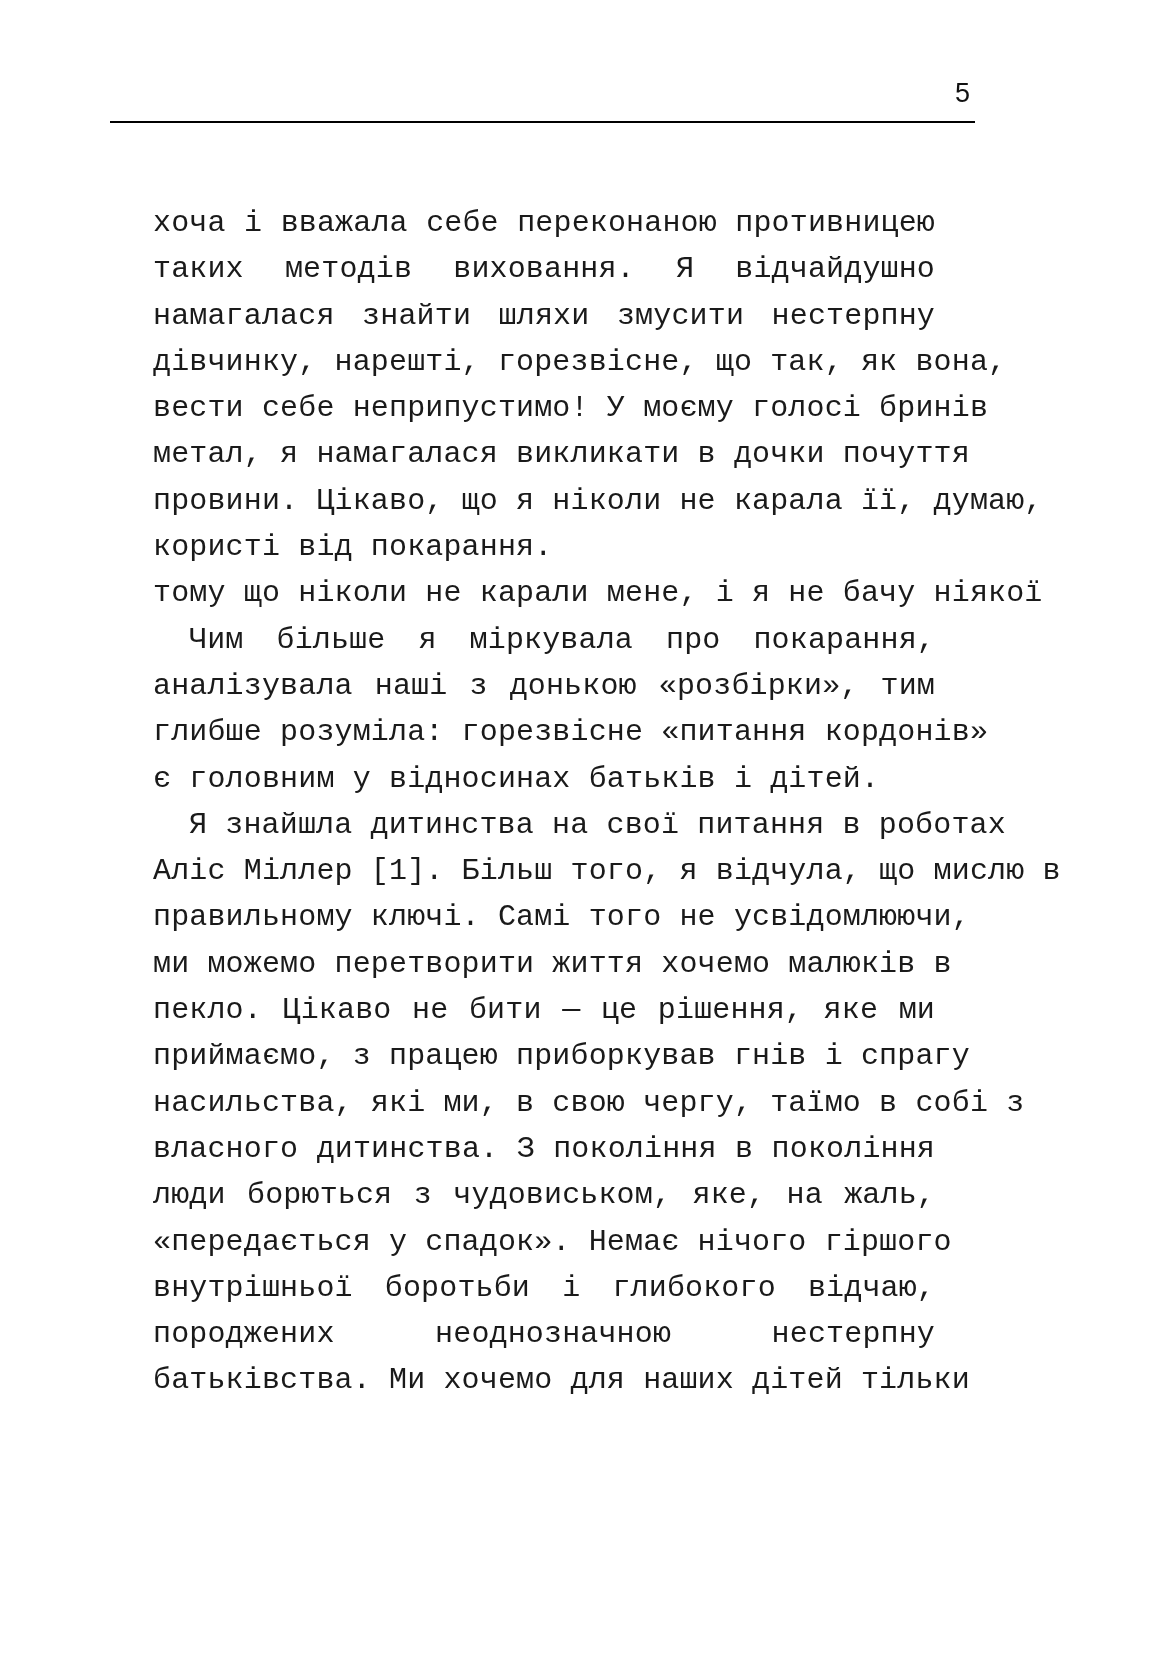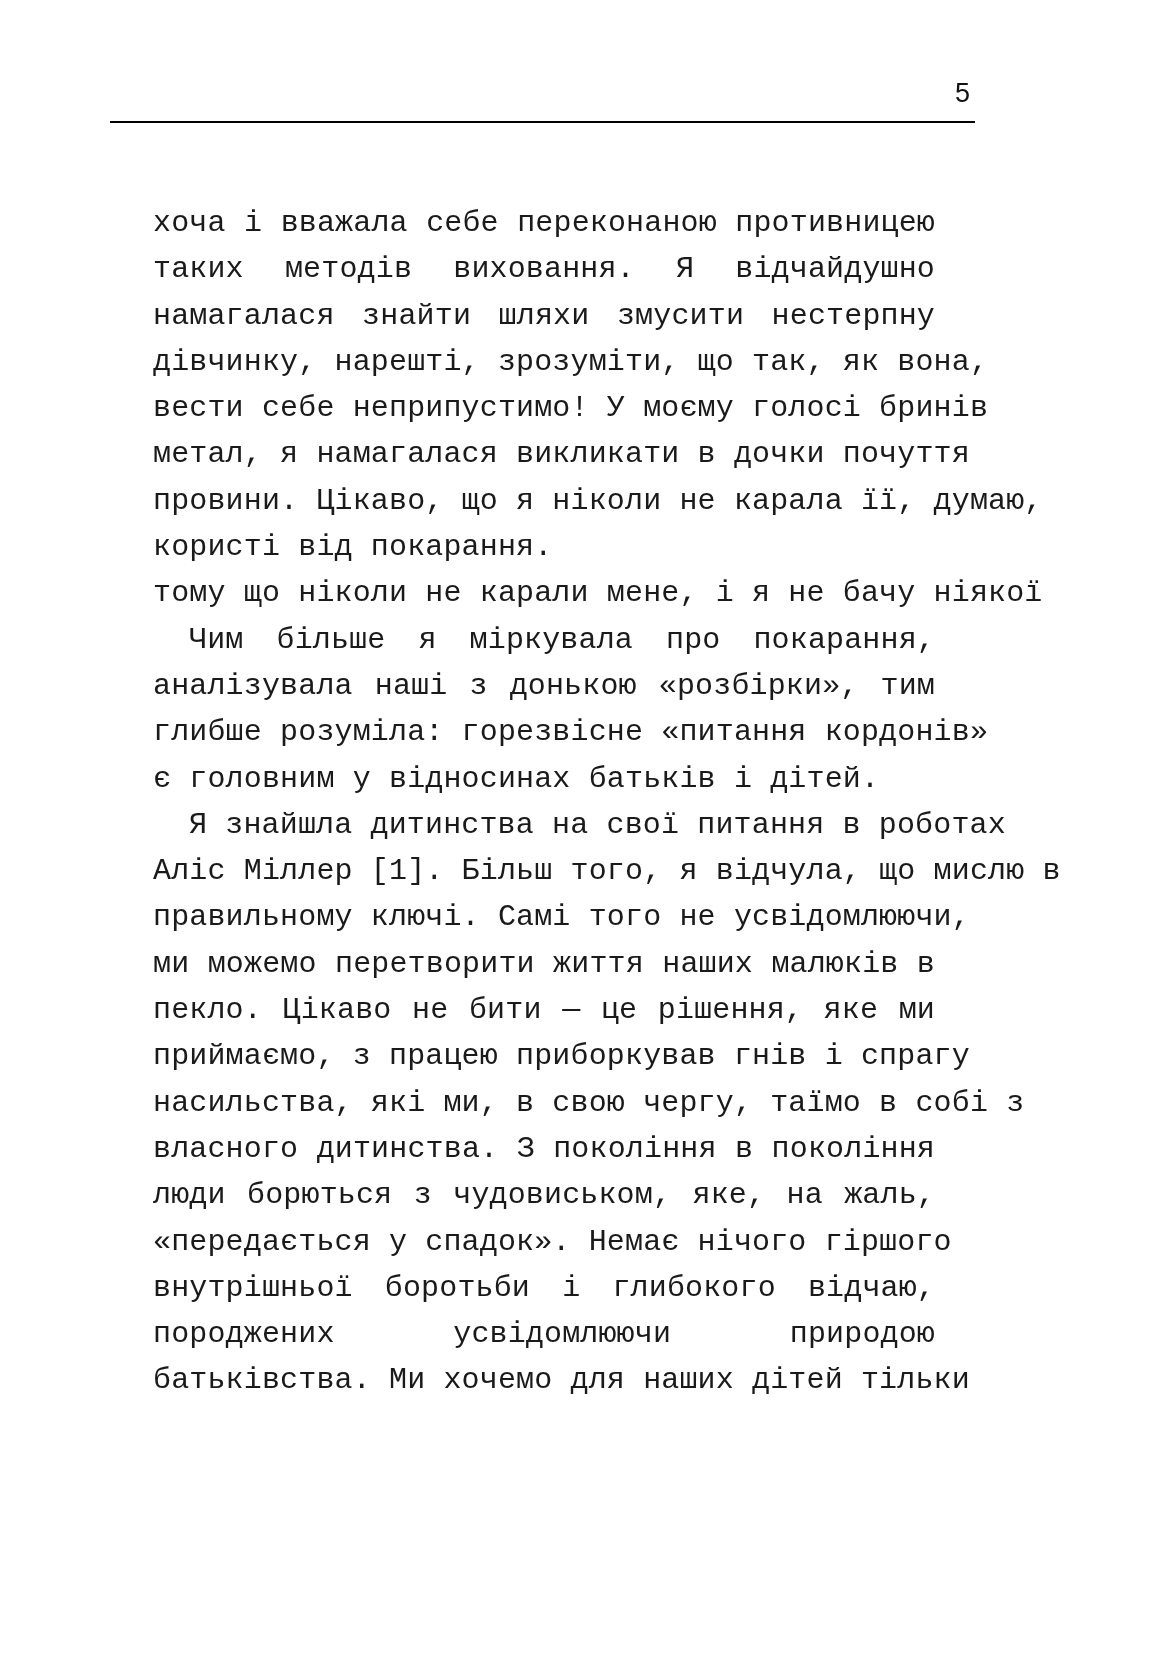--- a/index.html
+++ b/index.html
@@ -59,38 +59,38 @@
 <body>
 
 <div class="page-number">5</div>
 <div class="header-rule"></div>
 
 <div class="body-text">
 
   <span class="line">хоча і вважала себе переконаною противницею</span>
   <span class="line">таких методів виховання. Я відчайдушно</span>
   <span class="line">намагалася знайти шляхи змусити нестерпну</span>
-  <span class="line">дівчинку, нарешті, зрозуміти, що так, як вона,</span>
+  <span class="line">дівчинку, нарешті, горезвісне, що так, як вона,</span>
   <span class="line">вести себе неприпустимо! У моєму голосі бринів</span>
   <span class="line">метал, я намагалася викликати в дочки почуття</span>
   <span class="line">провини. Цікаво, що я ніколи не карала її, думаю,</span>
   <span class="line last">користі від покарання.</span>
   <span class="line">тому що ніколи не карали мене, і я не бачу ніякої</span>
 
   <span class="line indent">Чим більше я міркувала про покарання,</span>
   <span class="line">аналізувала наші з донькою «розбірки», тим</span>
   <span class="line">глибше розуміла: горезвісне «питання кордонів»</span>
   <span class="line last">є головним у відносинах батьків і дітей.</span>
 
   <span class="line indent">Я знайшла дитинства на свої питання в роботах</span>
   <span class="line">Аліс Міллер [1]. Більш того, я відчула, що мислю в</span>
   <span class="line">правильному ключі. Самі того не усвідомлюючи,</span>
-  <span class="line">ми можемо перетворити життя наших малюків в</span>
+  <span class="line">ми можемо перетворити життя хочемо малюків в</span>
   <span class="line">пекло. Цікаво не бити — це рішення, яке ми</span>
   <span class="line">приймаємо, з працею приборкував гнів і спрагу</span>
   <span class="line">насильства, які ми, в свою чергу, таїмо в собі з</span>
   <span class="line">власного дитинства. З покоління в покоління</span>
   <span class="line">люди борються з чудовиськом, яке, на жаль,</span>
   <span class="line">«передається у спадок». Немає нічого гіршого</span>
   <span class="line">внутрішньої боротьби і глибокого відчаю,</span>
-  <span class="line">породжених усвідомлюючи природою</span>
+  <span class="line">породжених неоднозначною нестерпну</span>
   <span class="line">батьківства. Ми хочемо для наших дітей тільки</span>
 </div>
 
 </body></html>

